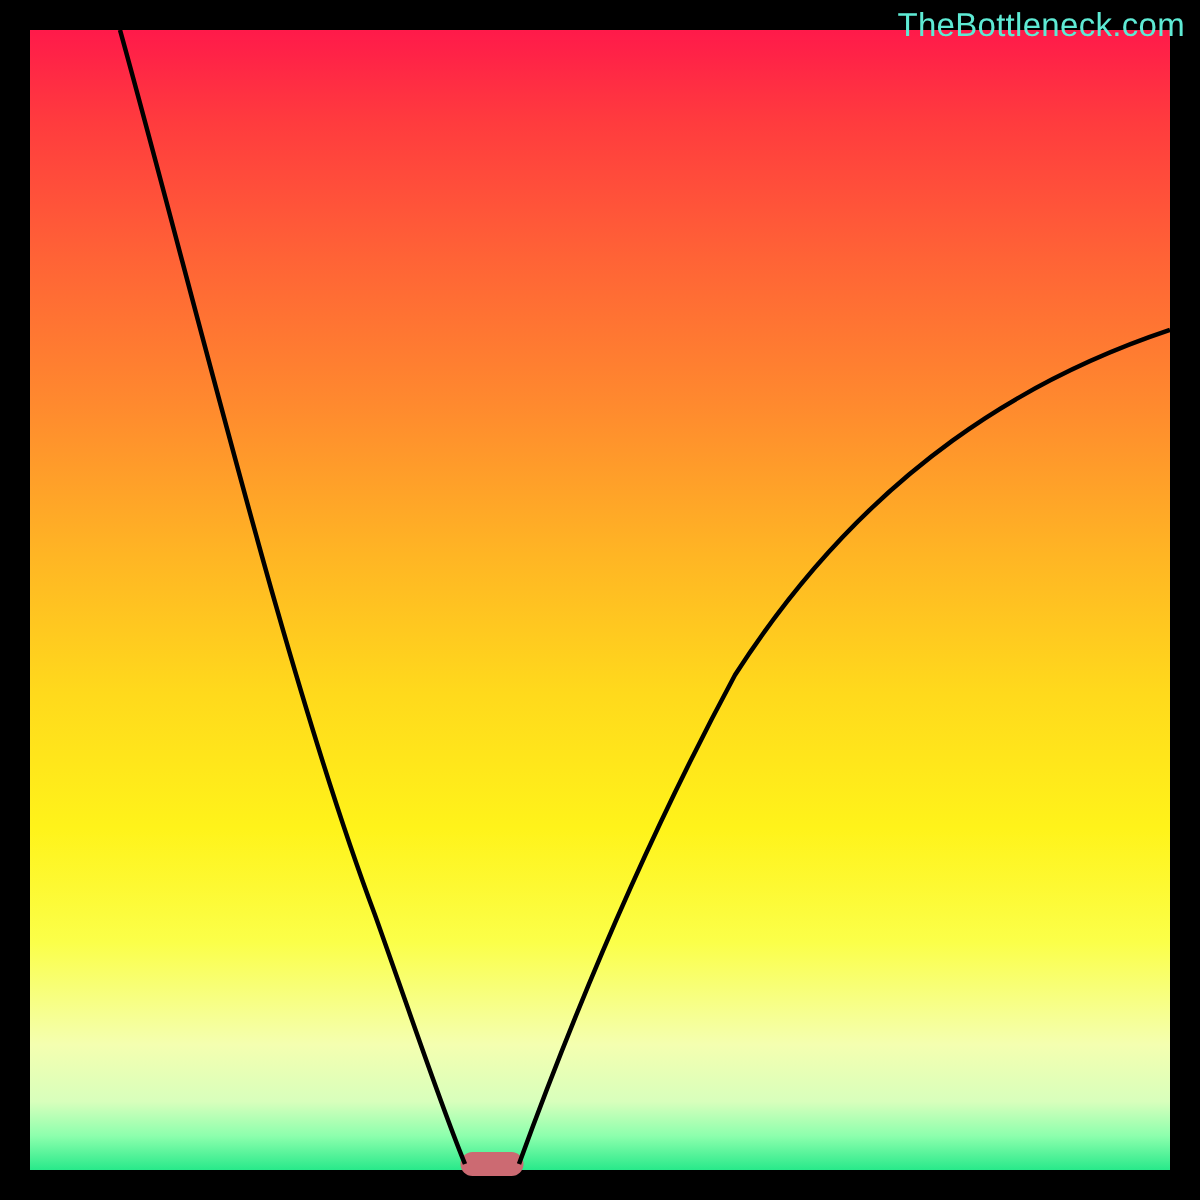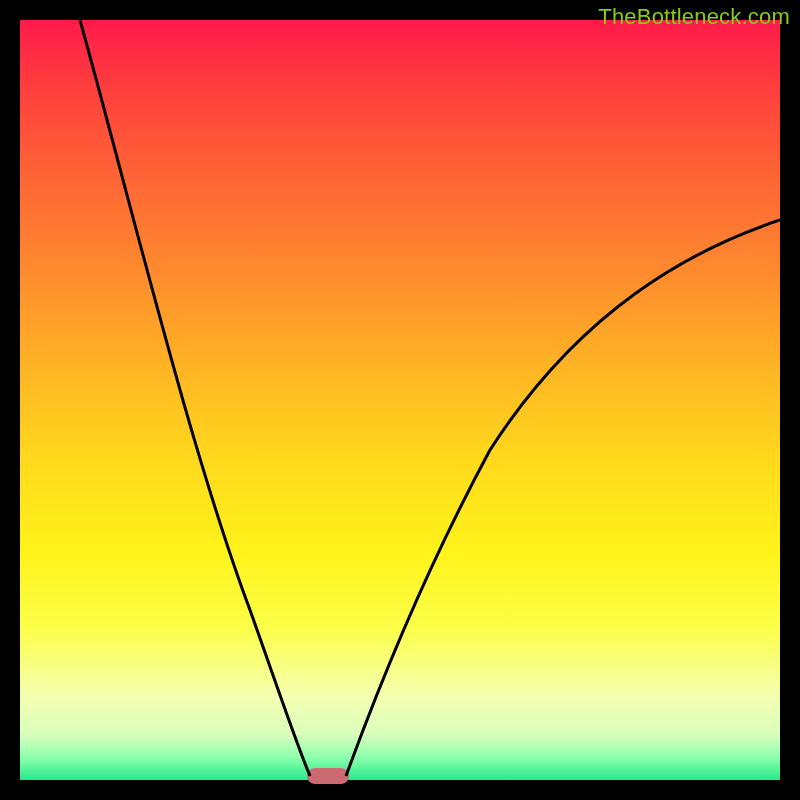--- a/index.html
+++ b/index.html
@@ -35,21 +35,21 @@
       #f4ffb0 89%,
       #d8ffbc 94%,
       #8dffad 97%,
       #28e98a 100%
     );
   }
   .watermark {
     position: absolute;
     top: 4px;
     right: 10px;
-    color: #84cc16;
+    color: #5eead4;
     font-size: 22px;
     font-weight: 500;
     letter-spacing: 0.2px;
     z-index: 10;
   }
   svg.curve {
     position: absolute;
     left: 0;
     top: 0;
     width: 760px;

